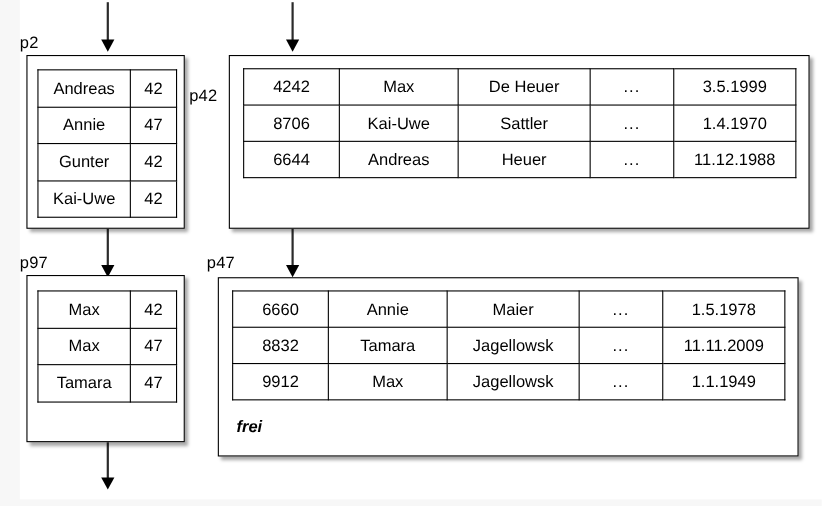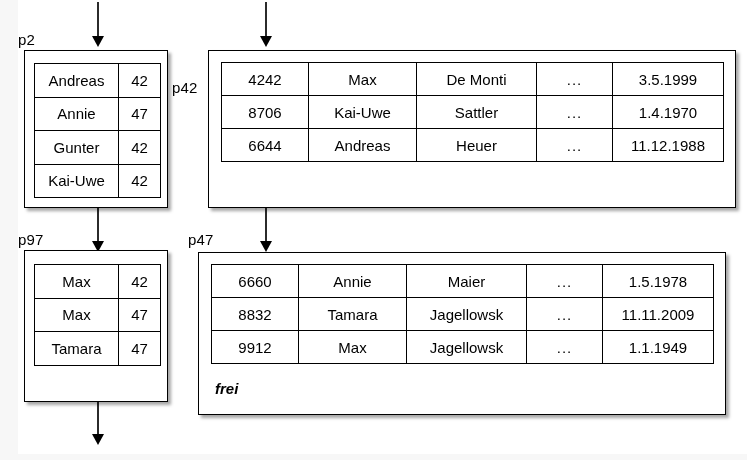--- a/index.html
+++ b/index.html
@@ -167,21 +167,21 @@
       <col style="width:87px">
         <col style="width:108px">
         <col style="width:120px">
       <col style="width:76px">
         <col style="width:111px">
     </colgroup>
     <tbody>
       <tr>
         <td>4242</td>
         <td>Max</td>
-        <td>De Monti</td>
+        <td>De Heuer</td>
         <td class="dots-cell">...</td>
         <td>3.5.1999</td>
       </tr>
       <tr>
         <td>8706</td>
         <td>Kai-Uwe</td>
         <td>Sattler</td>
         <td class="dots-cell">...</td>
         <td>1.4.1970</td>
       </tr>

